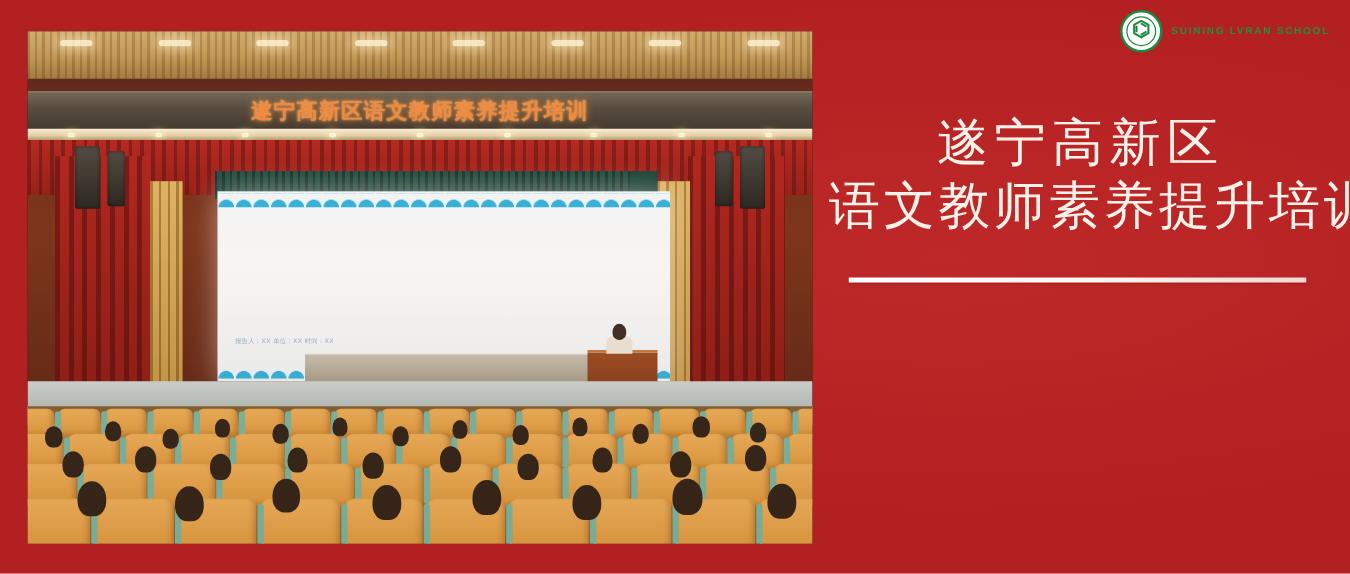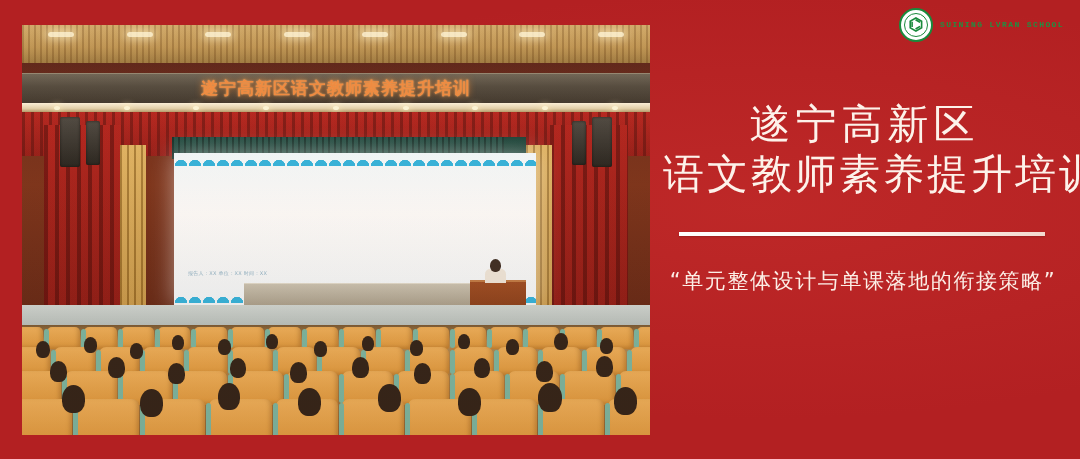--- a/index.html
+++ b/index.html
@@ -349,28 +349,28 @@
     line-height: 1;
     font-family: "DejaVu Sans", sans-serif;
     text-shadow: 0 1px 0 rgba(255,255,255,0.25);
   }
   .logo-en {
     color: #1f9042;
     font-size: 8px;
     font-weight: 700;
     letter-spacing: 1.4px;
     line-height: 1;
-    font-family: Liberation Mono, monospace;
+    font-family: Liberation Sans, sans-serif;
     text-align: right;
   }
 
   .right-panel {
     position: absolute;
     left: 660px;
-    top: 100px;
+    top: 90px;
     width: 404px;
     text-align: center;
   }
   .title-line1 {
     color: #fdf2ea;
     font-size: 41px;
     letter-spacing: 5px;
     line-height: 1.18;
     font-family: "DejaVu Sans", sans-serif;
     font-weight: 400;
@@ -589,15 +589,14 @@
     </div>
     <div class="logo-words">
       <div class="logo-en">SUINING LVRAN SCHOOL</div>
     </div>
   </div>
 
   <div class="right-panel">
     <div class="title-line1">遂宁高新区</div>
     <div class="title-line2">语文教师素养提升培训</div>
     <div class="divider"></div>
-    <div class="subtitle">“单元整体设计与单课落地的衔接策略”</div>
   </div>
 </div>
 
 </body></html>

